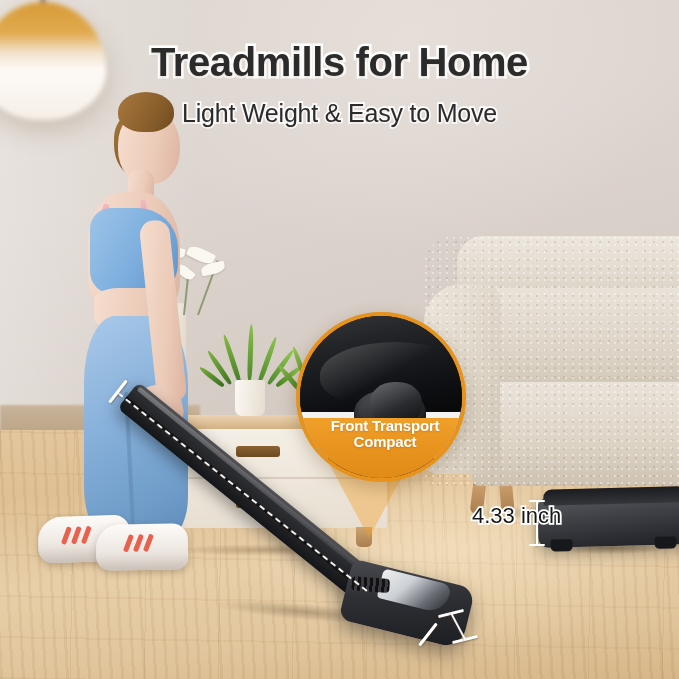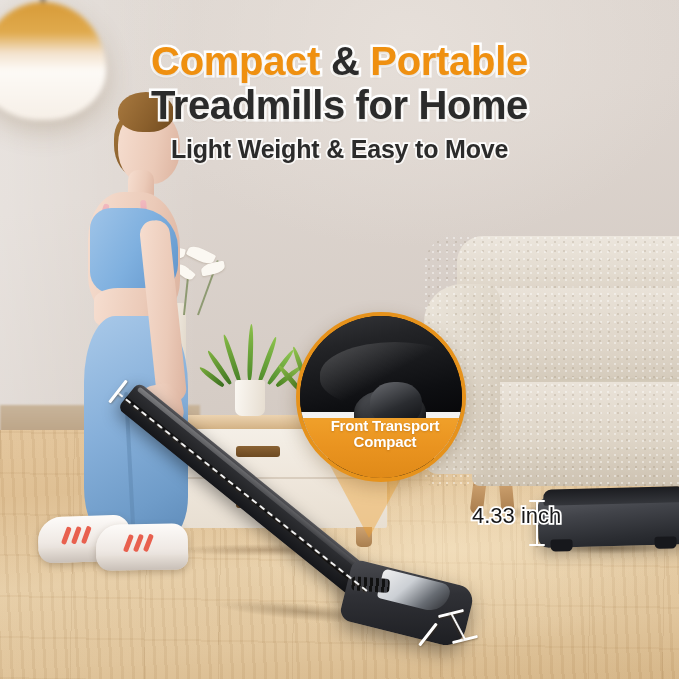--- a/index.html
+++ b/index.html
@@ -314,22 +314,22 @@
     text-shadow:0 2px 3px rgba(120,95,65,.22);
   }
   .hl-1 .amp { color:#2b2b2b; }
   .hl-2 {
     font-size:40px; font-weight:bold; letter-spacing:-.4px; line-height:1.12;
     color:#2b2b2b;
     -webkit-text-stroke:5px #ffffff; paint-order:stroke fill;
     text-shadow:0 2px 3px rgba(120,95,65,.20);
   }
   .hl-3 {
-    margin-top:7px;
-    font-size:25px; font-weight:bold; letter-spacing:-.2px;
+    margin-top:14px;
+    font-size:25px; font-weight:normal; letter-spacing:-.2px;
     color:#2b2b2b;
     -webkit-text-stroke:3.4px #ffffff; paint-order:stroke fill;
     text-shadow:0 1px 2px rgba(120,95,65,.18);
   }
 
   
   .cone {
     position:absolute; left:311px; top:430px; width:0; height:0;
     border-left:58px solid transparent; border-right:58px solid transparent;
     border-top:108px solid rgba(243,160,40,.40);
@@ -544,18 +544,17 @@
     <div class="mag-wheel2"></div>
     <div class="mag-band">
       <div class="mag-band-label">
         <span>Front Transport</span><br>
         <span>Compact</span>
       </div>
     </div>
   </div>
 
   <div class="headline">
-    <div class="hl-1"><span>Compact</span><span class="amp"> &amp; </span><span>Portable</span></div>
     <div class="hl-2">Treadmills for Home</div>
     <div class="hl-3">Light Weight &amp; Easy to Move</div>
   </div>
 
 </div>
 
 </body></html>

